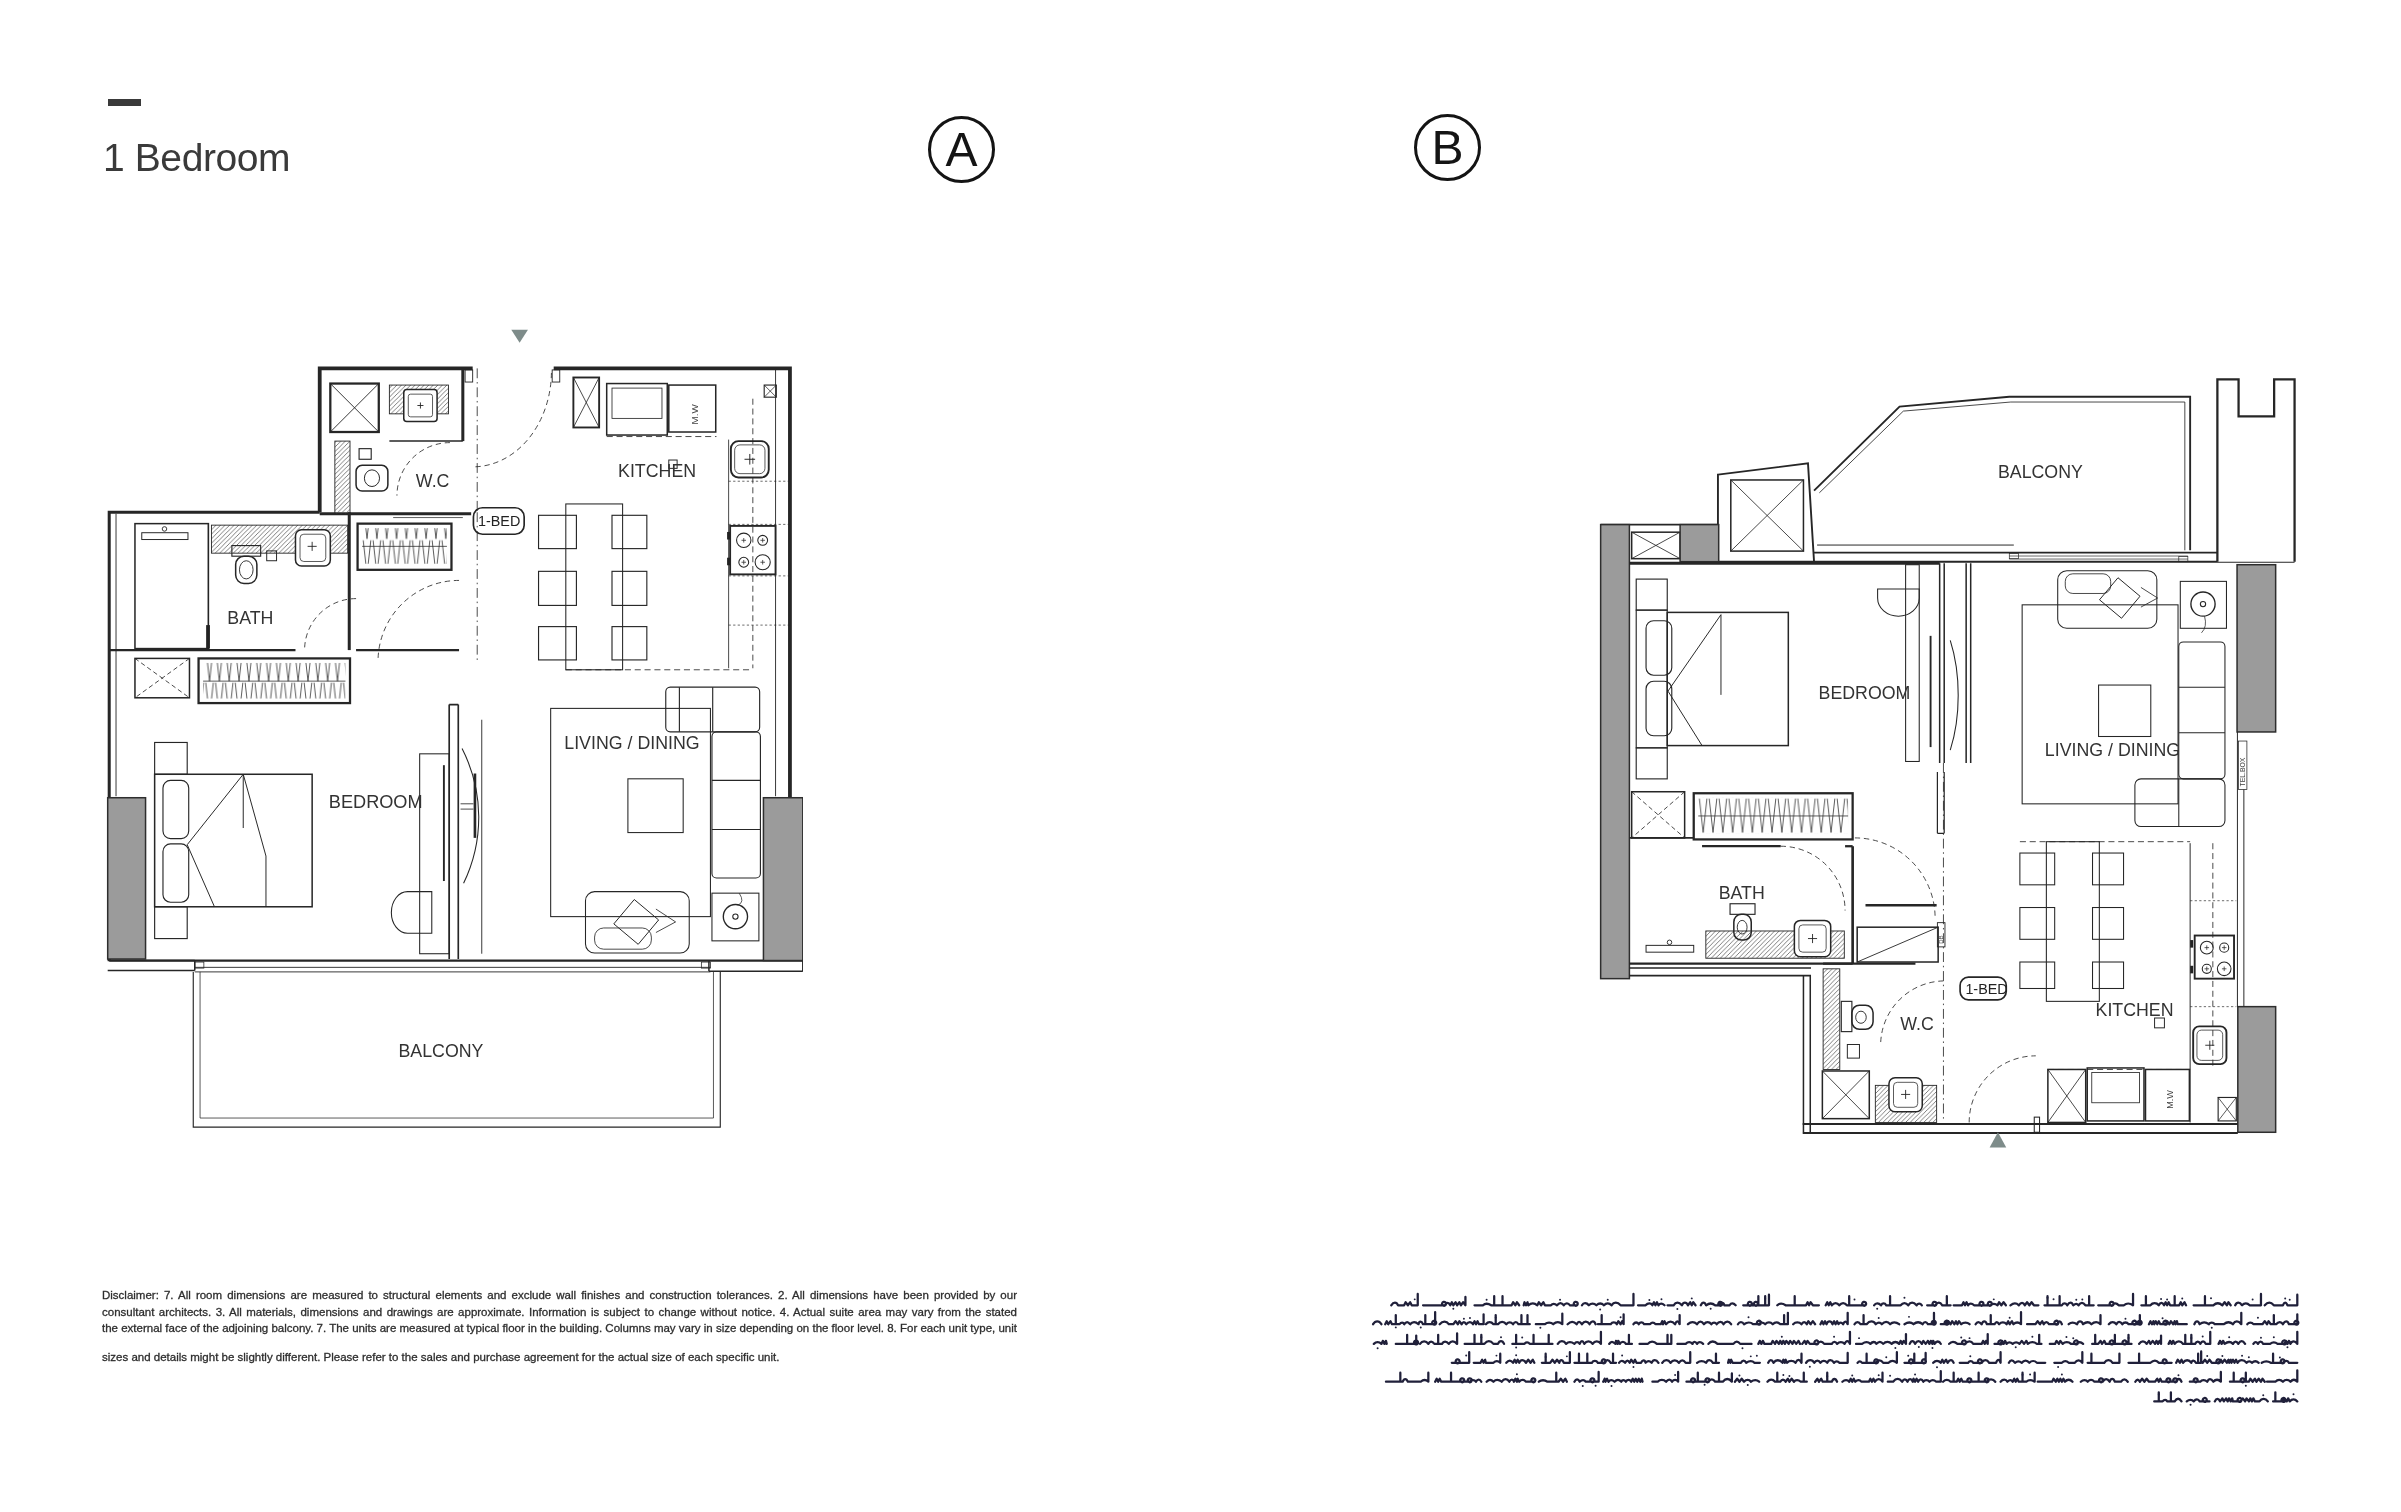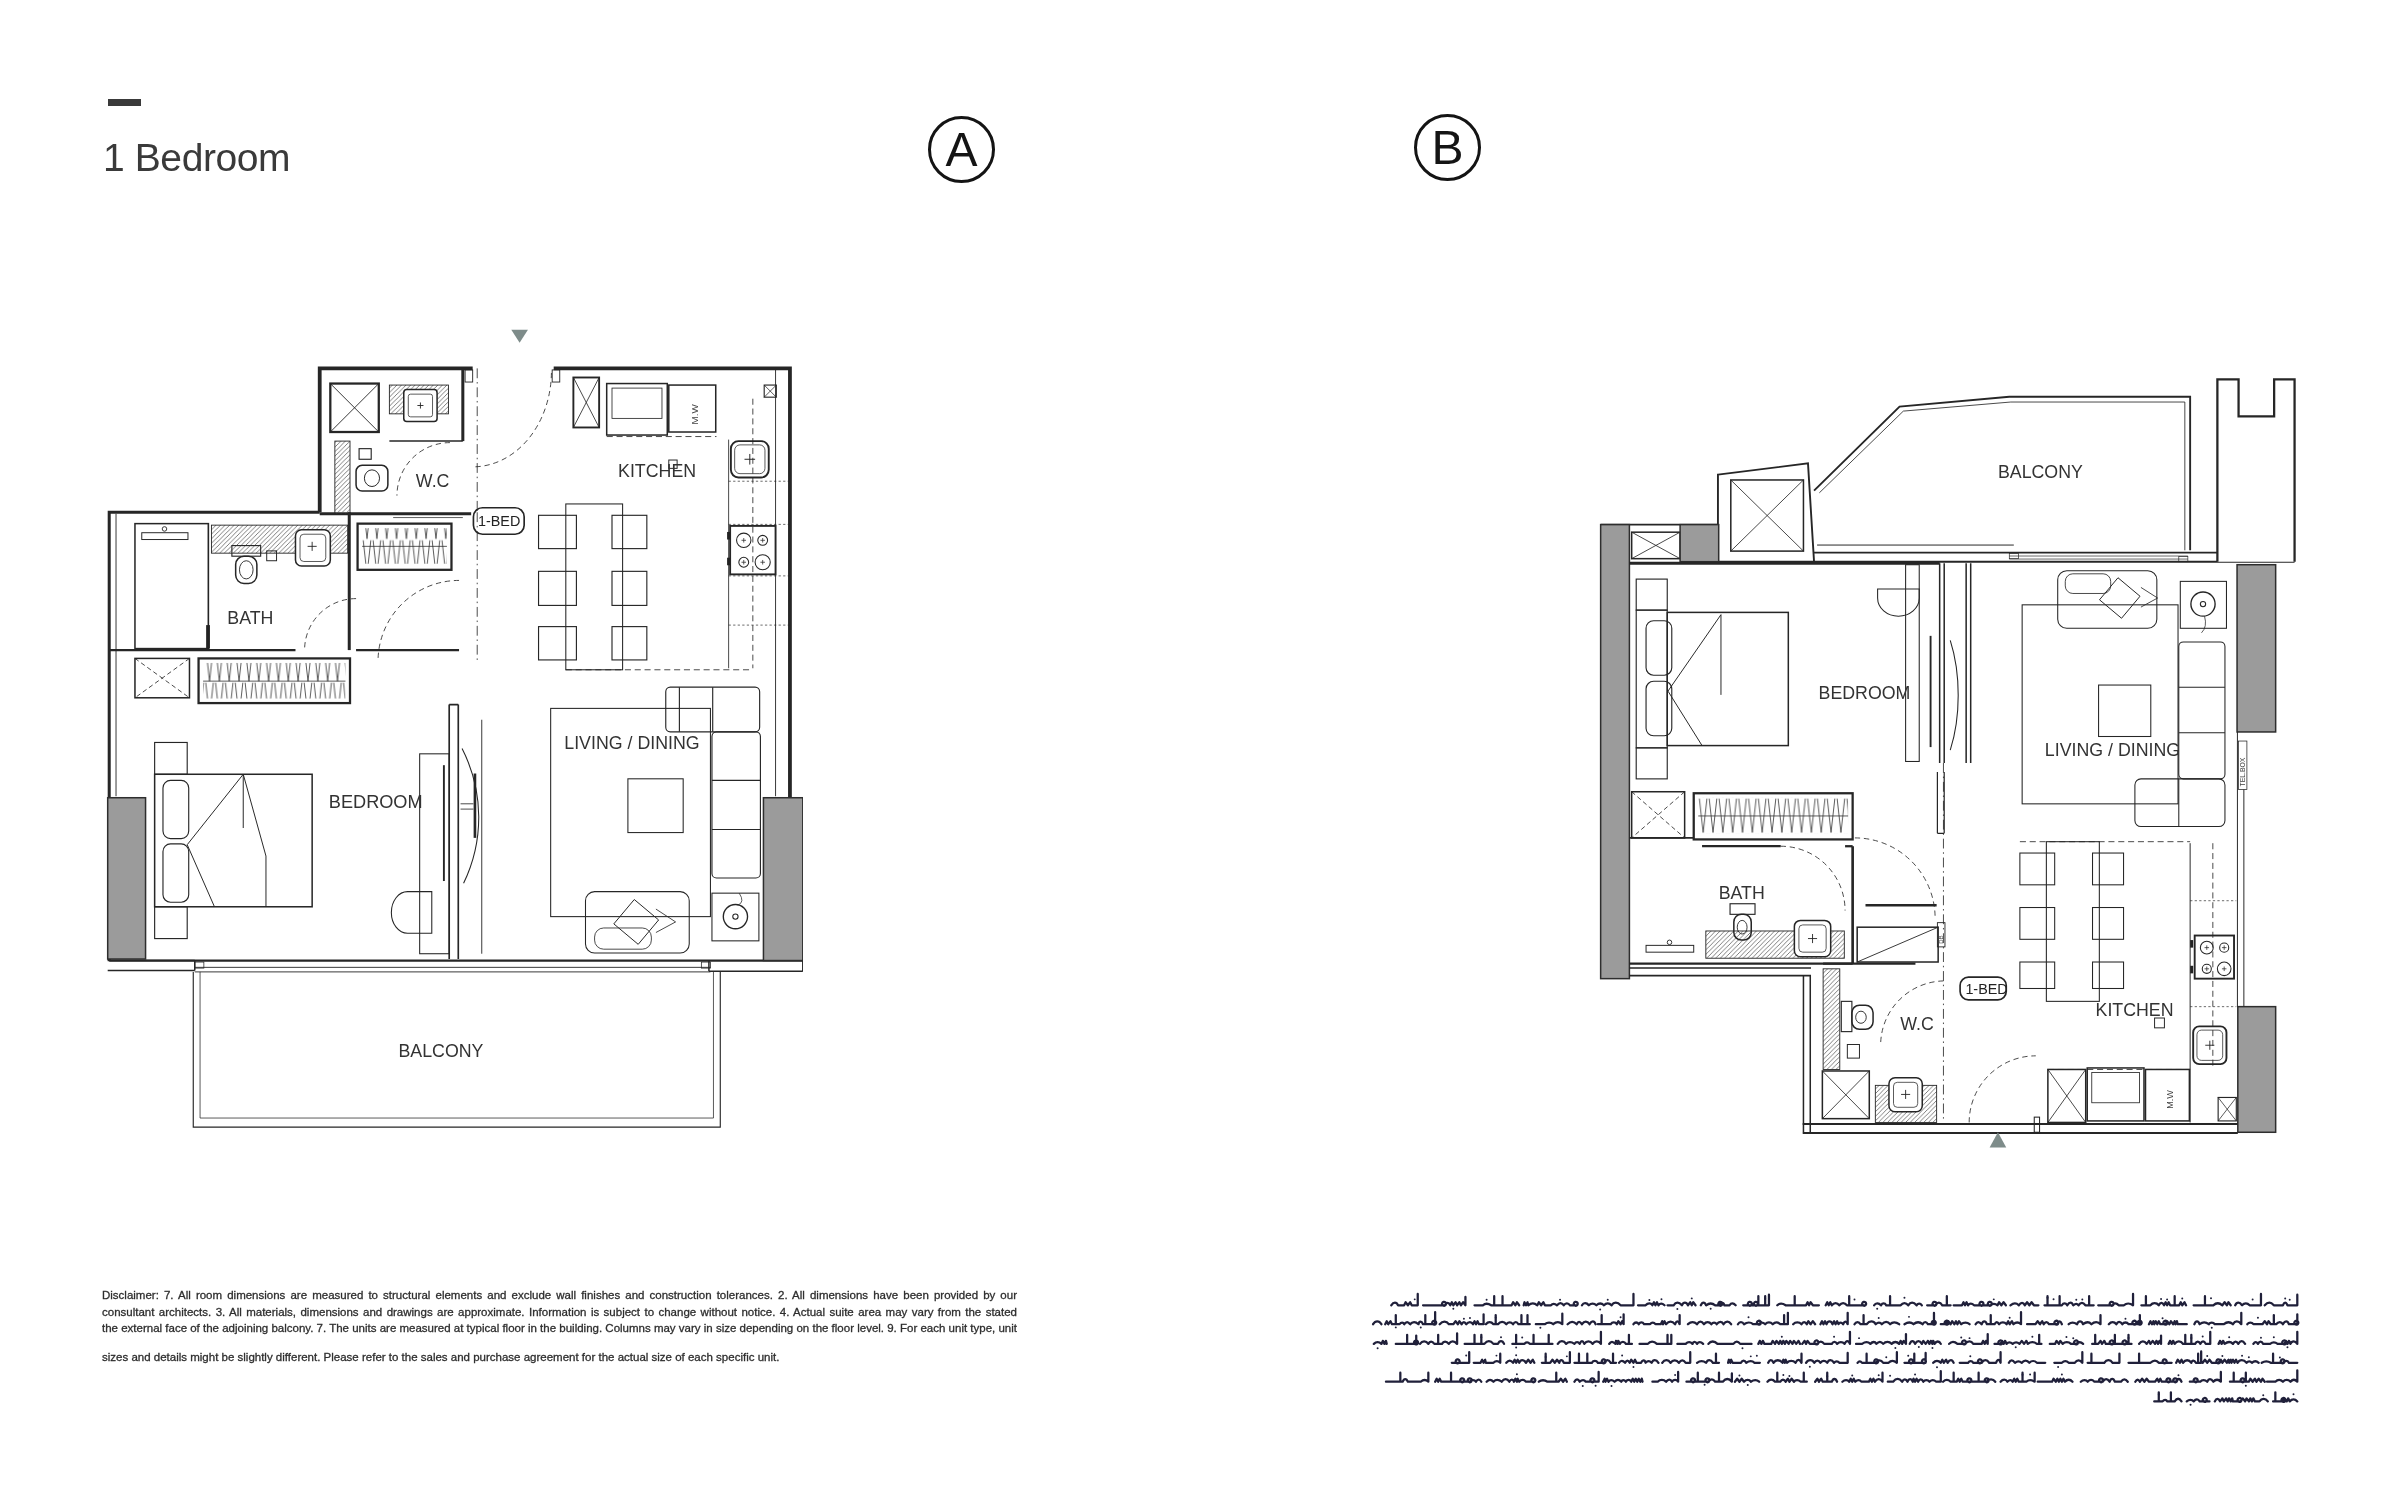--- a/index.html
+++ b/index.html
@@ -18,21 +18,21 @@
 </head>
 <body>
 <div class="abs dash"></div>
 <div class="abs title">1 Bedroom</div>
 <div class="abs circ" style="left:928px;top:116px;">A</div>
 <div class="abs circ" style="left:1414px;top:114px;">B</div>
 
 <div class="abs disc">
 <div>Disclaimer: 7. All room dimensions are measured to structural elements and exclude wall finishes and construction tolerances. 2. All dimensions have been provided by our</div>
 <div>consultant architects. 3. All materials, dimensions and drawings are approximate. Information is subject to change without notice. 4. Actual suite area may vary from the stated</div>
-<div>the external face of the adjoining balcony. 7. The units are measured at typical floor in the building. Columns may vary in size depending on the floor level. 9. For each unit type, unit</div>
+<div>the external face of the adjoining balcony. 7. The units are measured at typical floor in the building. Columns may vary in size depending on the floor level. 8. For each unit type, unit</div>
 <div class="last">sizes and details might be slightly different. Please refer to the sales and purchase agreement for the actual size of each specific unit.</div>
 </div>
 
 <svg class="abs" style="left:0;top:0;" width="2401" height="1513" viewBox="0 0 3172 1998">
 <g stroke="#20203a" stroke-width="3" fill="none" stroke-linecap="round" stroke-linejoin="round">
 <path d="M 3035,1724 v-14 v14 L 3029,1724 L 3022,1724 C 3020,1719.4 3018,1719.4 3016,1724 L 3004,1724 C 3000,1719.4 2996,1719.4 2992,1724 M 2987,1724 v-15 v15 L 2980,1724 L 2972,1724 C 2969,1720.7 2965,1720.7 2962,1724 C 2959,1719.5 2955,1719.5 2953,1724 M 2947,1724 L 2944,1720 L 2942,1724 L 2939,1720 L 2936,1724 C 2932,1720.5 2928,1720.5 2924,1724 L 2917,1724 L 2913,1724 v-12 v12 L 2908,1724 L 2898,1724 M 2888,1724 L 2886,1720 L 2883,1724 L 2881,1720 L 2879,1724 L 2873,1724 v-12 v12 L 2867,1724 L 2865,1720 L 2863,1724 L 2861,1720 L 2859,1724 C 2857,1719.6 2854,1719.6 2852,1724 C 2849,1720.4 2844,1720.4 2841,1724 L 2835,1724 v-12 v12 L 2829,1724 M 2818,1724 v-15 v15 C 2814,1721.1 2809,1721.1 2806,1724 L 2799,1724 C 2796,1720.5 2793,1720.5 2791,1724 L 2788,1724 a 2.6,2.6 0 1 0 -0.2,-0.2 L 2782,1724 L 2772,1724 M 2766,1724 L 2760,1724 v-12 v12 L 2755,1724 C 2752,1719.9 2749,1719.9 2746,1724 C 2744,1721.4 2742,1721.4 2739,1724 C 2737,1719.3 2734,1719.3 2731,1724 C 2729,1720.6 2726,1720.6 2724,1724 L 2721,1724 v-12 v12 L 2718,1724 L 2709,1724 L 2705,1724 v-12 v12 L 2701,1724 M 2693,1724 L 2687,1724 L 2684,1720 L 2681,1724 L 2678,1720 L 2675,1724 C 2673,1719.6 2670,1719.6 2667,1724 C 2664,1720.9 2660,1720.9 2656,1724 M 2650,1724 L 2647,1720 L 2644,1724 L 2641,1720 L 2639,1724 C 2636,1721.4 2632,1721.4 2630,1724 L 2627,1724 a 2.6,2.6 0 1 0 -0.2,-0.2 L 2619,1724 L 2616,1724 a 2.6,2.6 0 1 0 -0.2,-0.2 L 2608,1724 C 2605,1720.9 2602,1720.9 2600,1724 L 2598,1720 L 2596,1724 L 2594,1720 L 2592,1724 L 2581,1724 M 2577,1724 L 2572,1724 v-12 v12 L 2566,1724 C 2563,1719.5 2560,1719.5 2557,1724 L 2554,1724 a 2.6,2.6 0 1 0 -0.2,-0.2 L 2546,1724 M 2539,1724 C 2537,1721.1 2534,1721.1 2532,1724 C 2528,1719.4 2524,1719.4 2521,1724 C 2518,1720.1 2514,1720.1 2511,1724 L 2501,1724 L 2497,1724 v-12 v12 L 2492,1724 C 2490,1720.8 2487,1720.8 2485,1724 C 2482,1720.5 2478,1720.5 2476,1724 M 2463,1724 L 2461,1724 a 2.6,2.6 0 1 0 -0.2,-0.2 L 2455,1724 L 2446,1724 L 2443,1724 v-12 v12 L 2440,1724 C 2437,1720.2 2433,1720.2 2430,1724 C 2427,1720.1 2423,1720.1 2420,1724 L 2418,1720 L 2416,1724 L 2414,1720 L 2412,1724 M 2403,1724 L 2395,1724 L 2392,1720 L 2390,1724 L 2388,1720 L 2386,1724 L 2376,1724 L 2371,1724 v-12 v12 L 2366,1724 L 2359,1724 C 2355,1721.2 2351,1721.2 2348,1724 M 2337,1724 v-14 v14 L 2332,1724 v-12 v12 L 2326,1724 L 2323,1724 v-12 v12 L 2320,1724 L 2318,1724 a 2.6,2.6 0 1 0 -0.2,-0.2 L 2312,1724 L 2310,1724 a 2.6,2.6 0 1 0 -0.2,-0.2 L 2303,1724 M 2293,1724 C 2290,1720.7 2287,1720.7 2285,1724 L 2278,1724 C 2277,1719.9 2274,1719.9 2272,1724 L 2271,1724 a 2.6,2.6 0 1 0 -0.2,-0.2 L 2266,1724 C 2262,1720.8 2258,1720.8 2254,1724 C 2252,1719.2 2249,1719.2 2247,1724 M 2240,1724 L 2237,1720 L 2235,1724 L 2233,1720 L 2230,1724 C 2228,1719.2 2224,1719.2 2222,1724 C 2218,1719.4 2214,1719.4 2211,1724 L 2203,1724 M 2199,1724 C 2196,1721.1 2193,1721.1 2191,1724 L 2189,1720 L 2187,1724 L 2185,1720 L 2183,1724 C 2181,1720.6 2177,1720.6 2174,1724 L 2164,1724 M 2158,1724 v-15 v15 L 2149,1724 L 2141,1724 C 2137,1719.4 2132,1719.4 2129,1724 C 2126,1720.6 2122,1720.6 2119,1724 C 2116,1721.1 2112,1721.1 2109,1724 C 2106,1720.9 2102,1720.9 2099,1724 C 2096,1720.4 2092,1720.4 2090,1724 M 2082,1724 L 2080,1724 a 2.6,2.6 0 1 0 -0.2,-0.2 L 2074,1724 C 2072,1720.5 2068,1720.5 2066,1724 C 2063,1720.2 2060,1720.2 2057,1724 C 2054,1721.4 2051,1721.4 2049,1724 L 2041,1724 L 2039,1720 L 2036,1724 L 2033,1720 L 2031,1724 C 2027,1720.7 2023,1720.7 2019,1724 L 2018,1720 L 2016,1724 L 2014,1720 L 2013,1724 M 2007,1724 L 2004,1720 L 2002,1724 L 1999,1720 L 1997,1724 L 1990,1724 L 1985,1724 v-12 v12 L 1979,1724 L 1974,1724 v-12 v12 L 1970,1724 C 1966,1721.4 1962,1721.4 1959,1724 L 1948,1724 M 1936,1724 v-11 v11 L 1933,1720 L 1930,1724 L 1928,1720 L 1925,1724 L 1923,1720 L 1920,1724 L 1918,1720 L 1916,1724 C 1914,1719.7 1911,1719.7 1909,1724 L 1906,1724 a 2.6,2.6 0 1 0 -0.2,-0.2 L 1899,1724 L 1890,1724 L 1880,1724 M 1873,1724 v-15 v15 L 1865,1724 L 1863,1720 L 1860,1724 L 1857,1720 L 1855,1724 L 1847,1724 C 1845,1719.3 1841,1719.3 1838,1724"></path>
 <path d="M 3035,1749 v-13 v13 L 3032,1749 a 2.6,2.6 0 1 0 -0.2,-0.2 L 3024,1749 C 3022,1744.1 3019,1744.1 3016,1749 C 3014,1745.2 3010,1745.2 3007,1749 L 3004,1749 v-12 v12 L 3000,1749 L 2997,1745 L 2995,1749 L 2992,1745 L 2989,1749 L 2977,1749 C 2975,1746.1 2971,1746.1 2969,1749 M 2961,1749 v-15 v15 C 2957,1744.2 2953,1744.2 2950,1749 C 2946,1745.6 2942,1745.6 2938,1749 L 2926,1749 C 2924,1746.4 2920,1746.4 2918,1749 C 2914,1745.8 2910,1745.8 2906,1749 C 2904,1744.1 2901,1744.1 2899,1749 M 2889,1749 L 2877,1749 L 2876,1745 L 2874,1749 L 2873,1745 L 2871,1749 L 2868,1745 L 2866,1749 L 2863,1745 L 2861,1749 L 2859,1749 a 2.6,2.6 0 1 0 -0.2,-0.2 L 2854,1749 L 2852,1745 L 2850,1749 L 2848,1745 L 2846,1749 L 2845,1745 L 2843,1749 L 2841,1745 L 2839,1749 M 2827,1749 v-12 v12 L 2825,1749 a 2.6,2.6 0 1 0 -0.2,-0.2 L 2820,1749 L 2818,1749 a 2.6,2.6 0 1 0 -0.2,-0.2 L 2812,1749 C 2810,1746.0 2806,1746.0 2804,1749 C 2801,1745.1 2798,1745.1 2796,1749 C 2793,1745.5 2789,1745.5 2786,1749 M 2775,1749 v-12 v12 C 2772,1745.2 2767,1745.2 2763,1749 C 2760,1745.8 2756,1745.8 2752,1749 C 2750,1744.1 2746,1744.1 2744,1749 C 2740,1746.4 2736,1746.4 2733,1749 M 2724,1749 C 2722,1744.2 2720,1744.2 2718,1749 L 2715,1749 a 2.6,2.6 0 1 0 -0.2,-0.2 L 2707,1749 C 2705,1745.2 2702,1745.2 2700,1749 L 2698,1745 L 2695,1749 L 2692,1745 L 2689,1749 L 2678,1749 M 2670,1749 v-16 v16 C 2667,1746.2 2663,1746.2 2660,1749 L 2658,1745 L 2655,1749 L 2653,1745 L 2651,1749 C 2648,1745.9 2644,1745.9 2641,1749 C 2639,1745.3 2637,1745.3 2635,1749 L 2630,1749 v-12 v12 L 2625,1749 C 2623,1744.1 2620,1744.1 2618,1749 C 2615,1745.3 2612,1745.3 2610,1749 M 2602,1749 C 2599,1746.4 2594,1746.4 2591,1749 L 2588,1745 L 2586,1749 L 2584,1745 L 2582,1749 L 2579,1745 L 2577,1749 L 2574,1745 L 2571,1749 L 2570,1749 a 2.6,2.6 0 1 0 -0.2,-0.2 L 2564,1749 M 2555,1749 v-15 v15 L 2553,1749 a 2.6,2.6 0 1 0 -0.2,-0.2 L 2547,1749 C 2545,1745.5 2542,1745.5 2540,1749 C 2536,1745.5 2532,1745.5 2528,1749 C 2525,1746.4 2520,1746.4 2516,1749 M 2509,1749 C 2505,1746.0 2500,1746.0 2497,1749 C 2494,1744.8 2490,1744.8 2486,1749 C 2484,1746.1 2481,1746.1 2478,1749 C 2475,1744.1 2470,1744.1 2466,1749 L 2462,1749 v-12 v12 L 2458,1749 C 2456,1745.3 2452,1745.3 2450,1749 M 2441,1749 v-15 v15 C 2439,1744.5 2437,1744.5 2435,1749 C 2433,1746.3 2430,1746.3 2429,1749 L 2427,1745 L 2425,1749 L 2423,1745 L 2421,1749 C 2419,1744.1 2415,1744.1 2413,1749 L 2411,1745 L 2409,1749 L 2407,1745 L 2405,1749 M 2398,1749 L 2395,1745 L 2392,1749 L 2389,1745 L 2387,1749 C 2385,1745.3 2382,1745.3 2380,1749 C 2377,1745.9 2372,1745.9 2369,1749 M 2362,1749 v-15 v15 L 2357,1749 v-12 v12 L 2352,1749 C 2349,1745.7 2345,1745.7 2342,1749 C 2339,1746.0 2335,1746.0 2332,1749 C 2329,1746.4 2326,1746.4 2324,1749 L 2322,1749 a 2.6,2.6 0 1 0 -0.2,-0.2 L 2316,1749 C 2313,1746.3 2308,1746.3 2304,1749 C 2302,1745.5 2298,1745.5 2296,1749 M 2287,1749 C 2284,1744.4 2280,1744.4 2277,1749 C 2275,1744.7 2271,1744.7 2268,1749 C 2266,1746.1 2263,1746.1 2261,1749 C 2258,1745.5 2254,1745.5 2251,1749 C 2248,1744.5 2245,1744.5 2242,1749 C 2238,1745.3 2234,1745.3 2230,1749 M 2219,1749 v-12 v12 C 2217,1744.1 2215,1744.1 2213,1749 C 2209,1744.3 2205,1744.3 2201,1749 L 2199,1745 L 2197,1749 L 2196,1745 L 2194,1749 L 2187,1749 C 2185,1746.1 2182,1746.1 2180,1749 L 2172,1749 C 2170,1745.7 2167,1745.7 2165,1749 C 2163,1746.0 2160,1746.0 2158,1749 M 2145,1749 v-13 v13 L 2143,1745 L 2141,1749 L 2138,1745 L 2136,1749 C 2134,1745.7 2130,1745.7 2128,1749 L 2120,1749 L 2116,1749 v-12 v12 L 2111,1749 M 2108,1749 C 2106,1744.2 2103,1744.2 2100,1749 C 2097,1744.3 2093,1744.3 2090,1749 C 2087,1745.1 2085,1745.1 2083,1749 C 2079,1744.9 2075,1744.9 2071,1749 M 2064,1749 v-14 v14 C 2060,1745.3 2056,1745.3 2052,1749 C 2049,1746.2 2044,1746.2 2041,1749 L 2029,1749 M 2021,1749 L 2018,1749 v-12 v12 L 2014,1749 L 2010,1749 v-12 v12 L 2006,1749 C 2004,1745.5 2001,1745.5 1999,1749 C 1996,1745.9 1993,1745.9 1990,1749 C 1987,1745.1 1982,1745.1 1979,1749 L 1976,1749 v-12 v12 L 1973,1749 C 1970,1745.4 1966,1745.4 1963,1749 M 1960,1749 v-13 v13 L 1954,1749 L 1952,1745 L 1950,1749 L 1948,1745 L 1946,1749 C 1944,1745.3 1940,1745.3 1937,1749 C 1935,1745.2 1933,1745.2 1931,1749 L 1928,1745 L 1926,1749 L 1923,1745 L 1920,1749 L 1914,1749 C 1911,1744.4 1906,1744.4 1902,1749 M 1896,1749 v-16 v16 L 1893,1749 a 2.6,2.6 0 1 0 -0.2,-0.2 L 1887,1749 L 1883,1749 v-12 v12 L 1880,1749 C 1878,1744.6 1875,1744.6 1874,1749 C 1870,1745.2 1866,1745.2 1863,1749 C 1860,1745.2 1858,1745.2 1855,1749 C 1854,1746.1 1851,1746.1 1849,1749 L 1844,1749 v-12 v12 L 1839,1749 L 1837,1745 L 1834,1749 L 1832,1745 L 1830,1749 M 1825,1749 C 1822,1744.0 1817,1744.0 1814,1749"></path>
 <path d="M 3035,1775 v-16 v16 C 3032,1770.6 3028,1770.6 3026,1775 L 3024,1771 L 3022,1775 L 3020,1771 L 3018,1775 L 3016,1775 a 2.6,2.6 0 1 0 -0.2,-0.2 L 3009,1775 C 3006,1772.5 3002,1772.5 2999,1775 L 2990,1775 C 2988,1770.9 2985,1770.9 2983,1775 C 2981,1771.9 2979,1771.9 2977,1775 M 2966,1775 C 2963,1770.2 2960,1770.2 2957,1775 C 2955,1770.9 2952,1770.9 2950,1775 C 2947,1771.8 2943,1771.8 2939,1775 L 2937,1771 L 2935,1775 L 2933,1771 L 2931,1775 M 2920,1775 v-16 v16 L 2914,1775 C 2912,1770.6 2909,1770.6 2907,1775 C 2905,1771.0 2902,1771.0 2900,1775 L 2895,1775 v-12 v12 L 2890,1775 L 2887,1775 v-12 v12 L 2884,1775 C 2881,1770.4 2876,1770.4 2873,1775 L 2871,1771 L 2869,1775 L 2867,1771 L 2865,1775 M 2855,1775 v-11 v11 L 2853,1771 L 2851,1775 L 2849,1771 L 2847,1775 L 2844,1771 L 2841,1775 L 2839,1771 L 2836,1775 C 2833,1770.5 2829,1770.5 2826,1775 M 2816,1775 L 2812,1775 v-12 v12 L 2808,1775 L 2805,1775 a 2.6,2.6 0 1 0 -0.2,-0.2 L 2798,1775 L 2794,1775 v-12 v12 L 2790,1775 L 2788,1775 a 2.6,2.6 0 1 0 -0.2,-0.2 L 2782,1775 L 2780,1771 L 2777,1775 L 2775,1771 L 2772,1775 L 2768,1775 v-12 v12 L 2764,1775 M 2752,1775 C 2749,1772.0 2746,1772.0 2743,1775 L 2741,1775 a 2.6,2.6 0 1 0 -0.2,-0.2 L 2736,1775 C 2733,1772.1 2728,1772.1 2725,1775 L 2722,1771 L 2720,1775 L 2717,1771 L 2715,1775 L 2708,1775 M 2697,1775 L 2694,1775 v-12 v12 L 2691,1775 C 2687,1772.0 2683,1772.0 2679,1775 L 2677,1771 L 2674,1775 L 2671,1771 L 2668,1775 C 2665,1772.3 2662,1772.3 2659,1775 C 2656,1772.4 2653,1772.4 2651,1775 L 2649,1771 L 2647,1775 L 2645,1771 L 2643,1775 L 2641,1775 a 2.6,2.6 0 1 0 -0.2,-0.2 L 2635,1775 M 2626,1775 v-13 v13 L 2624,1771 L 2622,1775 L 2620,1771 L 2618,1775 L 2607,1775 C 2604,1770.5 2600,1770.5 2596,1775 L 2593,1775 a 2.6,2.6 0 1 0 -0.2,-0.2 L 2586,1775 C 2582,1771.3 2578,1771.3 2575,1775 M 2564,1775 C 2562,1770.8 2558,1770.8 2556,1775 L 2554,1771 L 2553,1775 L 2551,1771 L 2549,1775 L 2547,1771 L 2544,1775 L 2541,1771 L 2539,1775 C 2536,1770.3 2533,1770.3 2530,1775 C 2528,1770.2 2525,1770.2 2523,1775 M 2518,1775 v-13 v13 L 2515,1771 L 2513,1775 L 2511,1771 L 2509,1775 C 2506,1771.7 2502,1771.7 2499,1775 C 2496,1771.4 2491,1771.4 2488,1775 C 2485,1771.3 2482,1771.3 2479,1775 C 2477,1771.7 2474,1771.7 2471,1775 C 2468,1772.1 2464,1772.1 2460,1775 L 2452,1775 M 2444,1775 v-16 v16 C 2442,1770.0 2439,1770.0 2437,1775 C 2434,1772.0 2430,1772.0 2427,1775 C 2425,1771.5 2422,1771.5 2420,1775 L 2410,1775 C 2407,1771.0 2404,1771.0 2401,1775 L 2398,1775 a 2.6,2.6 0 1 0 -0.2,-0.2 L 2391,1775 L 2388,1771 L 2386,1775 L 2384,1771 L 2381,1775 M 2378,1775 L 2376,1771 L 2373,1775 L 2370,1771 L 2368,1775 L 2365,1771 L 2363,1775 L 2360,1771 L 2358,1775 L 2356,1771 L 2354,1775 L 2352,1771 L 2350,1775 L 2347,1771 L 2345,1775 L 2342,1771 L 2340,1775 L 2331,1775 L 2329,1771 L 2327,1775 L 2325,1771 L 2323,1775 M 2314,1775 L 2305,1775 L 2299,1775 C 2296,1771.1 2293,1771.1 2290,1775 L 2280,1775 L 2269,1775 C 2265,1770.8 2260,1770.8 2257,1775 M 2250,1775 C 2247,1771.8 2244,1771.8 2242,1775 C 2240,1771.4 2237,1771.4 2236,1775 C 2233,1771.9 2230,1771.9 2227,1775 L 2216,1775 M 2208,1775 v-12 v12 L 2203,1775 v-12 v12 L 2198,1775 L 2189,1775 C 2185,1770.9 2180,1770.9 2177,1775 L 2166,1775 M 2156,1775 L 2152,1775 v-12 v12 L 2148,1775 C 2146,1771.4 2142,1771.4 2140,1775 L 2138,1771 L 2137,1775 L 2135,1771 L 2134,1775 C 2131,1771.3 2128,1771.3 2126,1775 M 2115,1775 v-16 v16 C 2112,1770.4 2107,1770.4 2104,1775 C 2101,1770.4 2096,1770.4 2093,1775 C 2091,1770.1 2089,1770.1 2087,1775 C 2085,1772.1 2082,1772.1 2080,1775 C 2076,1772.1 2072,1772.1 2069,1775 C 2066,1770.3 2061,1770.3 2058,1775 M 2051,1775 L 2046,1775 v-12 v12 L 2040,1775 L 2030,1775 L 2026,1775 v-12 v12 L 2021,1775 C 2019,1772.2 2016,1772.2 2014,1775 L 2007,1775 L 2003,1775 v-12 v12 L 1998,1775 M 1987,1775 C 1985,1770.1 1981,1770.1 1979,1775 L 1973,1775 C 1969,1770.0 1965,1770.0 1961,1775 L 1957,1775 v-12 v12 L 1952,1775 L 1948,1775 v-12 v12 L 1944,1775 L 1935,1775 M 1925,1775 v-14 v14 C 1921,1770.4 1917,1770.4 1914,1775 C 1911,1771.2 1907,1771.2 1905,1775 L 1900,1775 v-12 v12 L 1895,1775 C 1892,1771.0 1889,1771.0 1887,1775 C 1884,1770.7 1879,1770.7 1876,1775 M 1871,1775 v-11 v11 L 1869,1775 a 2.6,2.6 0 1 0 -0.2,-0.2 L 1864,1775 L 1859,1775 v-12 v12 L 1854,1775 L 1844,1775 M 1832,1775 L 1831,1771 L 1829,1775 L 1827,1771 L 1825,1775 C 1822,1772.0 1818,1772.0 1815,1775"></path>
 <path d="M 3035,1800 L 3024,1800 C 3022,1796.7 3019,1796.7 3016,1800 L 3014,1800 a 2.6,2.6 0 1 0 -0.2,-0.2 L 3007,1800 L 3003,1800 v-12 v12 L 3000,1800 C 2996,1797.5 2992,1797.5 2988,1800 M 2984,1800 C 2981,1797.2 2978,1797.2 2975,1800 C 2973,1797.5 2970,1797.5 2968,1800 C 2964,1795.3 2959,1795.3 2956,1800 L 2954,1796 L 2952,1800 L 2950,1796 L 2948,1800 L 2947,1796 L 2945,1800 L 2944,1796 L 2942,1800 L 2939,1796 L 2936,1800 L 2934,1796 L 2931,1800 L 2929,1800 a 2.6,2.6 0 1 0 -0.2,-0.2 L 2922,1800 L 2919,1796 L 2916,1800 L 2913,1796 L 2910,1800 M 2908,1800 v-15 v15 L 2904,1800 v-12 v12 L 2901,1800 C 2899,1796.1 2896,1796.1 2895,1800 C 2892,1795.5 2887,1795.5 2884,1800 L 2882,1796 L 2880,1800 L 2877,1796 L 2875,1800 M 2869,1800 L 2859,1800 L 2858,1800 a 2.6,2.6 0 1 0 -0.2,-0.2 L 2852,1800 C 2849,1796.0 2845,1796.0 2841,1800 L 2830,1800 L 2826,1800 v-12 v12 L 2822,1800 L 2812,1800 M 2800,1800 v-12 v12 L 2791,1800 C 2788,1795.4 2783,1795.4 2780,1800 L 2769,1800 L 2763,1800 v-12 v12 L 2758,1800 M 2751,1800 v-14 v14 C 2748,1795.6 2744,1795.6 2741,1800 L 2733,1800 C 2730,1796.9 2727,1796.9 2724,1800 L 2714,1800 M 2702,1800 L 2691,1800 C 2688,1797.0 2684,1797.0 2681,1800 C 2678,1796.1 2674,1796.1 2671,1800 C 2668,1797.4 2665,1797.4 2662,1800 C 2659,1795.9 2656,1795.9 2654,1800 M 2643,1800 v-14 v14 C 2641,1795.0 2639,1795.0 2637,1800 L 2628,1800 C 2625,1795.1 2621,1795.1 2618,1800 L 2614,1800 a 2.6,2.6 0 1 0 -0.2,-0.2 L 2607,1800 C 2605,1797.0 2602,1797.0 2600,1800 L 2589,1800 M 2581,1800 C 2579,1795.1 2576,1795.1 2573,1800 L 2571,1796 L 2568,1800 L 2566,1796 L 2564,1800 C 2561,1796.4 2557,1796.4 2554,1800 M 2544,1800 v-13 v13 L 2540,1800 a 2.6,2.6 0 1 0 -0.2,-0.2 L 2533,1800 L 2529,1800 v-12 v12 L 2526,1800 L 2523,1800 a 2.6,2.6 0 1 0 -0.2,-0.2 L 2516,1800 M 2506,1800 v-14 v14 C 2502,1796.7 2498,1796.7 2495,1800 L 2488,1800 C 2485,1795.7 2481,1795.7 2478,1800 L 2477,1800 a 2.6,2.6 0 1 0 -0.2,-0.2 L 2472,1800 L 2466,1800 v-12 v12 L 2460,1800 C 2458,1797.3 2456,1797.3 2454,1800 M 2441,1800 v-13 v13 L 2430,1800 C 2428,1797.4 2425,1797.4 2423,1800 C 2420,1795.3 2416,1795.3 2414,1800 C 2411,1796.8 2408,1796.8 2405,1800 C 2403,1796.3 2399,1796.3 2397,1800 C 2394,1795.1 2389,1795.1 2386,1800 M 2380,1800 v-12 v12 C 2377,1795.0 2375,1795.0 2372,1800 C 2369,1796.8 2364,1796.8 2361,1800 L 2359,1796 L 2358,1800 L 2356,1796 L 2355,1800 C 2351,1795.5 2346,1795.5 2343,1800 C 2341,1795.4 2338,1795.4 2336,1800 M 2325,1800 L 2318,1800 C 2315,1797.3 2311,1797.3 2307,1800 C 2305,1796.0 2302,1796.0 2300,1800 L 2289,1800 L 2287,1796 L 2286,1800 L 2284,1796 L 2283,1800 M 2271,1800 L 2267,1800 v-12 v12 L 2263,1800 C 2260,1795.2 2256,1795.2 2254,1800 C 2250,1797.0 2246,1797.0 2242,1800 M 2233,1800 v-14 v14 L 2227,1800 C 2224,1795.7 2221,1795.7 2218,1800 C 2215,1795.7 2210,1795.7 2207,1800 C 2204,1795.3 2199,1795.3 2196,1800 M 2191,1800 C 2188,1795.1 2184,1795.1 2182,1800 C 2179,1796.9 2177,1796.9 2174,1800 C 2173,1795.8 2170,1795.8 2168,1800 L 2162,1800 L 2160,1796 L 2158,1800 L 2155,1796 L 2153,1800 C 2151,1796.3 2149,1796.3 2147,1800 C 2144,1796.5 2141,1796.5 2139,1800 M 2135,1800 L 2131,1800 v-12 v12 L 2128,1800 C 2125,1795.4 2122,1795.4 2119,1800 L 2117,1800 a 2.6,2.6 0 1 0 -0.2,-0.2 L 2111,1800 C 2109,1796.7 2105,1796.7 2103,1800 L 2097,1800 v-12 v12 L 2091,1800 L 2086,1800 v-12 v12 L 2080,1800 M 2074,1800 v-14 v14 L 2066,1800 C 2064,1795.1 2061,1795.1 2060,1800 L 2057,1796 L 2054,1800 L 2051,1796 L 2048,1800 L 2042,1800 v-12 v12 L 2037,1800 M 2027,1800 L 2025,1796 L 2022,1800 L 2019,1796 L 2016,1800 C 2013,1795.1 2009,1795.1 2007,1800 L 2005,1796 L 2003,1800 L 2001,1796 L 1999,1800 C 1996,1796.3 1993,1796.3 1990,1800 M 1982,1800 v-12 v12 C 1979,1796.9 1976,1796.9 1973,1800 L 1963,1800 L 1962,1796 L 1960,1800 L 1958,1796 L 1956,1800 L 1947,1800 M 1941,1800 v-14 v14 L 1933,1800 L 1926,1800 L 1924,1800 a 2.6,2.6 0 1 0 -0.2,-0.2 L 1918,1800"></path>
 <path d="M 3035,1825 v-15 v15 C 3032,1821.5 3029,1821.5 3026,1825 C 3023,1821.9 3019,1821.9 3016,1825 C 3013,1821.7 3009,1821.7 3006,1825 L 2995,1825 M 2992,1825 L 2989,1821 L 2987,1825 L 2984,1821 L 2981,1825 L 2979,1821 L 2976,1825 L 2973,1821 L 2971,1825 L 2967,1825 v-12 v12 L 2964,1825 L 2961,1825 a 2.6,2.6 0 1 0 -0.2,-0.2 L 2955,1825 L 2951,1825 v-12 v12 L 2946,1825 M 2934,1825 v-13 v13 C 2931,1821.5 2927,1821.5 2924,1825 C 2921,1820.5 2918,1820.5 2916,1825 C 2913,1822.0 2909,1822.0 2907,1825 L 2900,1825 L 2899,1825 a 2.6,2.6 0 1 0 -0.2,-0.2 L 2893,1825 M 2882,1825 C 2880,1820.2 2877,1820.2 2875,1825 L 2872,1825 a 2.6,2.6 0 1 0 -0.2,-0.2 L 2866,1825 L 2863,1825 a 2.6,2.6 0 1 0 -0.2,-0.2 L 2856,1825 L 2854,1821 L 2852,1825 L 2850,1821 L 2847,1825 L 2839,1825 L 2836,1821 L 2833,1825 L 2830,1821 L 2827,1825 C 2825,1821.5 2823,1821.5 2821,1825 M 2811,1825 C 2808,1820.9 2805,1820.9 2802,1825 L 2794,1825 C 2792,1820.1 2789,1820.1 2787,1825 C 2784,1820.3 2781,1820.3 2778,1825 L 2774,1825 a 2.6,2.6 0 1 0 -0.2,-0.2 L 2767,1825 C 2764,1821.8 2761,1821.8 2758,1825 C 2756,1822.0 2752,1822.0 2749,1825 M 2738,1825 C 2735,1821.5 2731,1821.5 2728,1825 L 2726,1821 L 2724,1825 L 2722,1821 L 2720,1825 L 2718,1821 L 2716,1825 L 2713,1821 L 2711,1825 L 2702,1825 L 2692,1825 M 2688,1825 v-12 v12 C 2684,1822.2 2680,1822.2 2677,1825 L 2672,1825 v-12 v12 L 2667,1825 L 2665,1821 L 2663,1825 L 2661,1821 L 2659,1825 C 2657,1822.3 2655,1822.3 2652,1825 C 2650,1821.4 2646,1821.4 2643,1825 M 2636,1825 C 2633,1820.9 2628,1820.9 2624,1825 L 2623,1825 a 2.6,2.6 0 1 0 -0.2,-0.2 L 2618,1825 L 2614,1825 v-12 v12 L 2610,1825 L 2602,1825 L 2600,1825 a 2.6,2.6 0 1 0 -0.2,-0.2 L 2593,1825 L 2591,1821 L 2589,1825 L 2587,1821 L 2585,1825 L 2581,1825 v-12 v12 L 2577,1825 C 2574,1822.1 2570,1822.1 2567,1825 M 2564,1825 v-14 v14 L 2558,1825 C 2555,1822.2 2552,1822.2 2549,1825 C 2547,1822.0 2543,1822.0 2541,1825 C 2539,1820.8 2536,1820.8 2534,1825 L 2532,1821 L 2530,1825 L 2528,1821 L 2527,1825 C 2525,1820.4 2522,1820.4 2520,1825 C 2518,1820.7 2515,1820.7 2513,1825 C 2509,1820.1 2505,1820.1 2501,1825 L 2494,1825 M 2487,1825 v-12 v12 C 2484,1820.3 2480,1820.3 2477,1825 L 2475,1821 L 2473,1825 L 2471,1821 L 2469,1825 L 2459,1825 C 2457,1822.1 2454,1822.1 2451,1825 L 2449,1821 L 2447,1825 L 2445,1821 L 2443,1825 C 2441,1822.3 2437,1822.3 2434,1825 M 2427,1825 C 2425,1820.2 2422,1820.2 2420,1825 L 2414,1825 v-12 v12 L 2408,1825 L 2406,1821 L 2403,1825 L 2401,1821 L 2398,1825 M 2387,1825 L 2383,1825 v-12 v12 L 2379,1825 C 2376,1822.2 2372,1822.2 2370,1825 L 2367,1821 L 2364,1825 L 2362,1821 L 2359,1825 C 2357,1821.5 2354,1821.5 2352,1825 L 2348,1825 v-12 v12 L 2345,1825 C 2342,1821.4 2338,1821.4 2335,1825 M 2324,1825 C 2321,1822.4 2317,1822.4 2313,1825 C 2311,1821.9 2307,1821.9 2304,1825 L 2301,1821 L 2298,1825 L 2295,1821 L 2292,1825 M 2288,1825 v-11 v11 C 2284,1820.2 2280,1820.2 2276,1825 L 2271,1825 v-12 v12 L 2266,1825 C 2263,1820.8 2260,1820.8 2257,1825 L 2254,1825 a 2.6,2.6 0 1 0 -0.2,-0.2 L 2248,1825 L 2243,1825 v-12 v12 L 2238,1825 L 2235,1825 a 2.6,2.6 0 1 0 -0.2,-0.2 L 2228,1825 M 2217,1825 v-13 v13 C 2215,1821.7 2211,1821.7 2209,1825 C 2207,1821.2 2204,1821.2 2201,1825 C 2198,1821.8 2193,1821.8 2190,1825 L 2183,1825 M 2170,1825 L 2169,1821 L 2167,1825 L 2165,1821 L 2163,1825 L 2161,1821 L 2159,1825 L 2157,1821 L 2155,1825 C 2153,1821.6 2150,1821.6 2148,1825 C 2146,1822.0 2143,1822.0 2142,1825 C 2139,1821.7 2136,1821.7 2133,1825 C 2130,1822.3 2127,1822.3 2125,1825 L 2123,1821 L 2121,1825 L 2120,1821 L 2118,1825 M 2112,1825 v-13 v13 L 2105,1825 L 2102,1825 a 2.6,2.6 0 1 0 -0.2,-0.2 L 2095,1825 C 2093,1822.2 2090,1822.2 2087,1825 C 2085,1820.9 2082,1820.9 2080,1825 M 2070,1825 L 2068,1821 L 2065,1825 L 2062,1821 L 2059,1825 L 2056,1825 v-12 v12 L 2052,1825 L 2044,1825 C 2041,1822.4 2036,1822.4 2033,1825 M 2027,1825 L 2024,1825 a 2.6,2.6 0 1 0 -0.2,-0.2 L 2016,1825 C 2013,1821.8 2010,1821.8 2007,1825 L 2005,1821 L 2004,1825 L 2002,1821 L 2000,1825 C 1999,1821.4 1996,1821.4 1994,1825 C 1991,1820.4 1987,1820.4 1984,1825 C 1980,1821.8 1976,1821.8 1973,1825 C 1970,1821.7 1967,1821.7 1964,1825 M 1957,1825 C 1955,1821.4 1952,1821.4 1950,1825 C 1948,1822.3 1944,1822.3 1942,1825 L 1940,1825 a 2.6,2.6 0 1 0 -0.2,-0.2 L 1933,1825 L 1930,1825 a 2.6,2.6 0 1 0 -0.2,-0.2 L 1922,1825 L 1917,1825 v-12 v12 L 1912,1825 L 1904,1825 L 1902,1821 L 1900,1825 L 1898,1821 L 1896,1825 M 1887,1825 v-12 v12 C 1884,1822.3 1880,1822.3 1877,1825 L 1869,1825 L 1860,1825 C 1858,1820.3 1855,1820.3 1853,1825 L 1850,1825 v-12 v12 L 1846,1825 L 1840,1825 L 1831,1825"></path>

